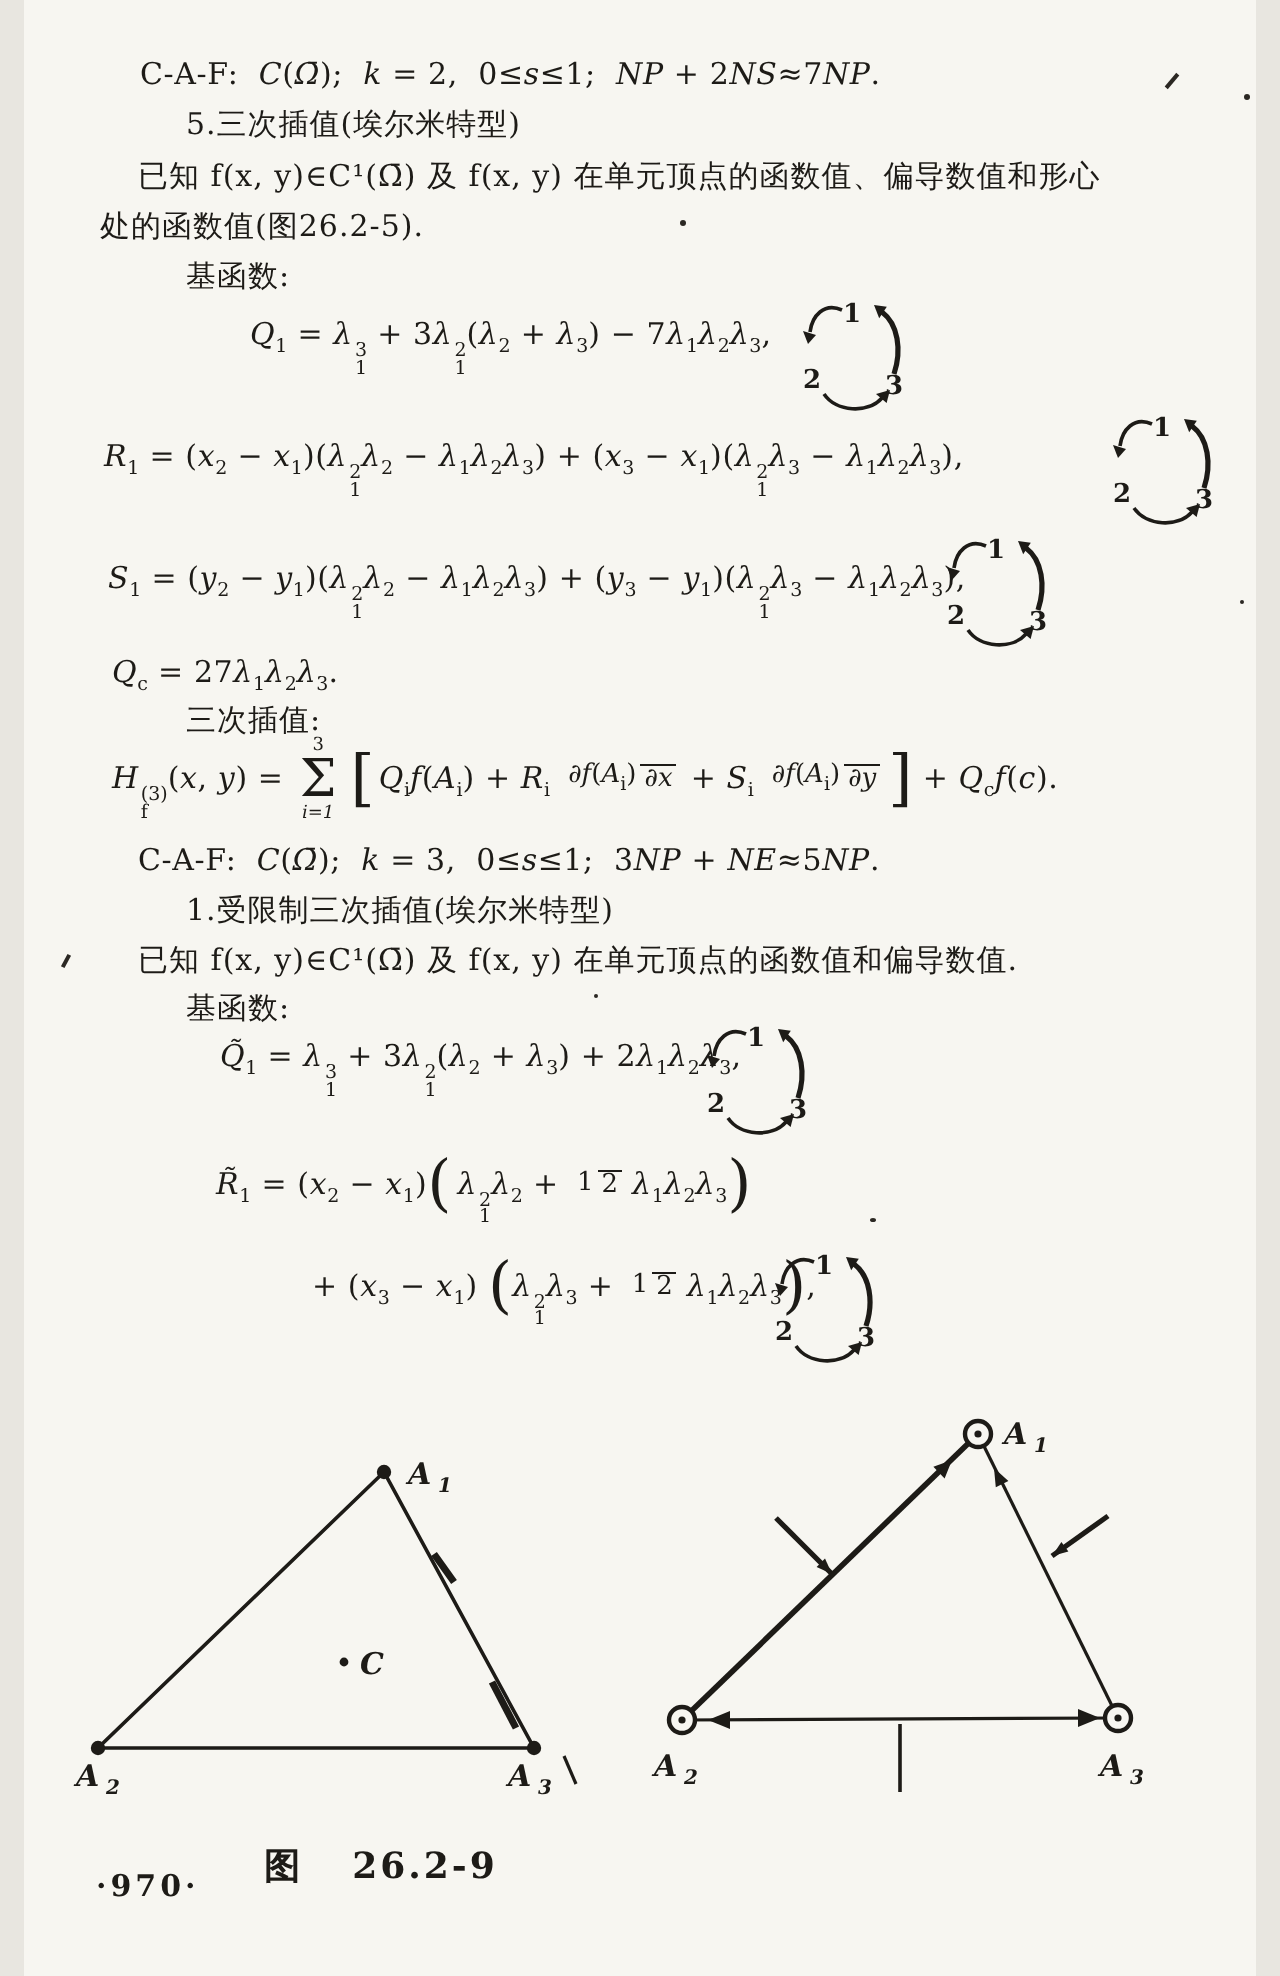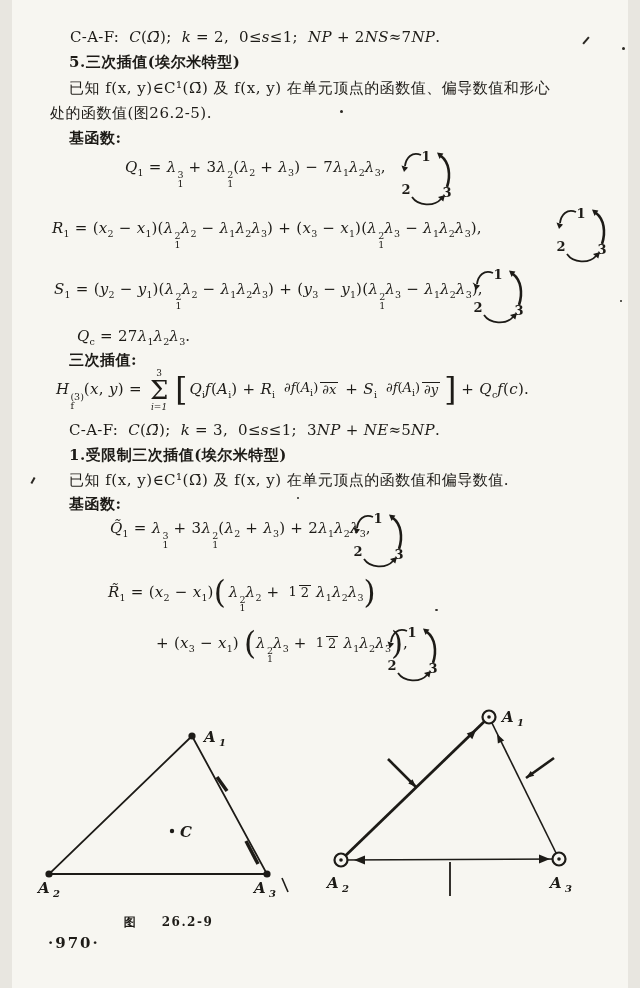--- a/index.html
+++ b/index.html
@@ -3,37 +3,37 @@
 <meta charset="utf-8">
 <style>
   html,body{margin:0;padding:0;background:#e8e6e0;}
   .page{
     position:relative;width:616px;height:988px;margin:0 auto;
     background:#f7f6f1;color:#1d1b17;overflow:hidden;
     font-family:"DejaVu Serif","Liberation Serif",serif;
   }
   .abs{position:absolute;}
   .zh{font-size:15px;letter-spacing:.5px;white-space:pre;}
-  .zh.b{font-weight:bold;}
+  .zh.b{font-weight:normal;margin-left:24px;}
   .formula{font-size:15px;white-space:pre;letter-spacing:.3px;}
   .formula .v{font-style:italic;}
   .formula sub{font-size:9.5px;vertical-align:-4px;letter-spacing:0;}
   .ss{display:inline-flex;flex-direction:column;font-size:9.5px;line-height:8.5px;
       vertical-align:-6px;margin-left:1px;letter-spacing:0;text-align:left;}
   .frac{display:inline-flex;flex-direction:row;align-items:center;
         vertical-align:middle;font-size:13px;line-height:1.15;margin:0 2px;letter-spacing:0;}
   .frac .den{border-top:1.2px solid currentColor;padding:0 2px;}
   .frac .num{padding:0 2px;}
   .sum{display:inline-flex;flex-direction:column;align-items:center;
        vertical-align:middle;line-height:1;margin:0 3px;letter-spacing:0;}
   .sum .sig{font-size:26px;line-height:.95;}
   .sum .lim{font-size:9px;}
   .sum .lim.it{font-style:italic;}
   .big{font-size:31px;vertical-align:middle;line-height:.9;letter-spacing:0;}
-  .cap{font-size:12px;font-weight:bold;white-space:pre;}
+  .cap{font-size:18px;font-weight:bold;white-space:pre;}
   .cap .num{letter-spacing:1.5px;margin-left:26px;}
   .pageno{font-size:15px;font-weight:bold;letter-spacing:2px;}
   .speck{position:absolute;background:#2b2823;}
   .cyct{font:bold 13px "DejaVu Serif",serif;fill:currentColor;}
   .flab{font-style:italic;font-weight:bold;font-size:15px;fill:#1d1b17;}
   .fsub{font-style:italic;font-weight:bold;font-size:10px;fill:#1d1b17;}
 </style>
 </head>
 <body>
 
@@ -89,21 +89,21 @@
         <g fill="currentColor">
           <polygon points="4,26 8,21.5 1.5,19.5"></polygon>
           <polygon points="45,49 43.3,55.5 38,51"></polygon>
           <polygon points="37,6.5 43.4,7.4 39.6,13.1"></polygon>
         </g>
         <text class="cyct" x="26" y="15" text-anchor="middle">1</text>
         <text class="cyct" x="6" y="48" text-anchor="middle">2</text>
         <text class="cyct" x="47" y="51" text-anchor="middle">3</text>
       </svg></div>
 
-  <div class="abs formula" style="left:65px;top:327px"><span><span class="v">Q</span><sub>c</sub></span><span><span> = 27</span></span><span><span class="v">λ</span><sub>1</sub></span><span><span class="v">λ</span><sub>2</sub></span><span><span class="v">λ</span><sub>3</sub></span><span><span>.</span></span></div>
+  <div class="abs formula" style="left:44px;top:327px"><span><span class="v">Q</span><sub>c</sub></span><span><span> = 27</span></span><span><span class="v">λ</span><sub>1</sub></span><span><span class="v">λ</span><sub>2</sub></span><span><span class="v">λ</span><sub>3</sub></span><span><span>.</span></span></div>
   <div class="abs zh b" style="left:57px;top:351px">三次插值:</div>
   <div class="abs formula" style="left:44px;top:369px"><span><span class="v">H</span><span class="ss"><span>(3)</span><span>f</span></span></span><span><span>(</span></span><span><span class="v">x</span></span><span><span>, </span></span><span><span class="v">y</span></span><span><span>) = </span></span><span class="sum"><span class="lim">3</span><span class="sig">Σ</span><span class="lim it">i=1</span></span><span style="display: inline-block; width: 4px;"></span><span class="big">[</span><span style="display: inline-block; width: 2px;"></span><span><span class="v">Q</span><sub>i</sub></span><span><span class="v">f</span></span><span><span>(</span></span><span><span class="v">A</span><sub>i</sub></span><span><span>) + </span></span><span><span class="v">R</span><sub>i</sub></span><span style="display: inline-block; width: 5px;"></span><span class="frac"><span class="num"><span><span>∂</span></span><span><span class="v">f</span></span><span><span>(</span></span><span><span class="v">A</span><sub>i</sub></span><span><span>)</span></span></span><span class="den"><span><span>∂</span></span><span><span class="v">x</span></span></span></span><span><span> + </span></span><span><span class="v">S</span><sub>i</sub></span><span style="display: inline-block; width: 5px;"></span><span class="frac"><span class="num"><span><span>∂</span></span><span><span class="v">f</span></span><span><span>(</span></span><span><span class="v">A</span><sub>i</sub></span><span><span>)</span></span></span><span class="den"><span><span>∂</span></span><span><span class="v">y</span></span></span></span><span style="display: inline-block; width: 2px;"></span><span class="big">]</span><span><span> + </span></span><span><span class="v">Q</span><sub>c</sub></span><span><span class="v">f</span></span><span><span>(</span></span><span><span class="v">c</span></span><span><span>).</span></span></div>
   <div class="abs formula" style="left:57px;top:421px"><span><span>C-A-F:  </span></span><span><span class="v">C</span></span><span><span>(</span></span><span><span class="v">Ω̄</span></span><span><span>);  </span></span><span><span class="v">k</span></span><span><span> = 3,  0≤</span></span><span><span class="v">s</span></span><span><span>≤1;  3</span></span><span><span class="v">NP</span></span><span><span> + </span></span><span><span class="v">NE</span></span><span><span>≈5</span></span><span><span class="v">NP</span></span><span><span>.</span></span></div>
 
   <div class="abs zh b" style="left:57px;top:446px">1.受限制三次插值(埃尔米特型)</div>
   <div class="abs zh" style="left:57px;top:471px">已知 f(x, y)∈C¹(Ω̄) 及 f(x, y) 在单元顶点的函数值和偏导数值.</div>
   <div class="abs zh b" style="left:57px;top:495px">基函数:</div>
 
   <div class="abs formula" style="left:98px;top:519px"><span><span class="v">Q̃</span><sub>1</sub></span><span><span> = </span></span><span><span class="v">λ</span><span class="ss"><span>3</span><span>1</span></span></span><span><span> + 3</span></span><span><span class="v">λ</span><span class="ss"><span>2</span><span>1</span></span></span><span><span>(</span></span><span><span class="v">λ</span><sub>2</sub></span><span><span> + </span></span><span><span class="v">λ</span><sub>3</sub></span><span><span>) + 2</span></span><span><span class="v">λ</span><sub>1</sub></span><span><span class="v">λ</span><sub>2</sub></span><span><span class="v">λ</span><sub>3</sub></span><span><span>,</span></span></div>
   <div class="abs" style="left:340px;top:508px"><svg width="56" height="62" viewBox="0 0 56 62">

